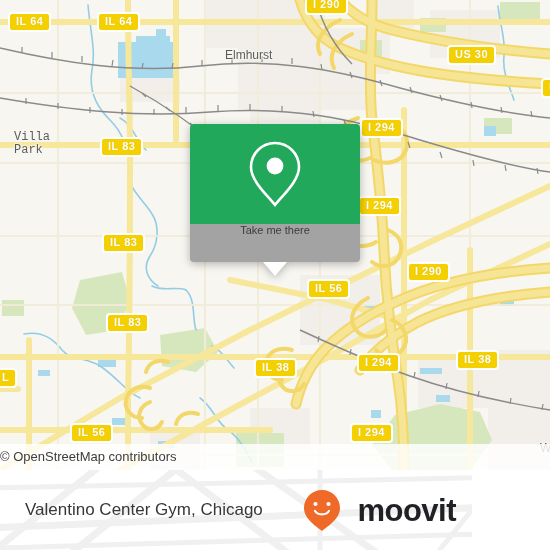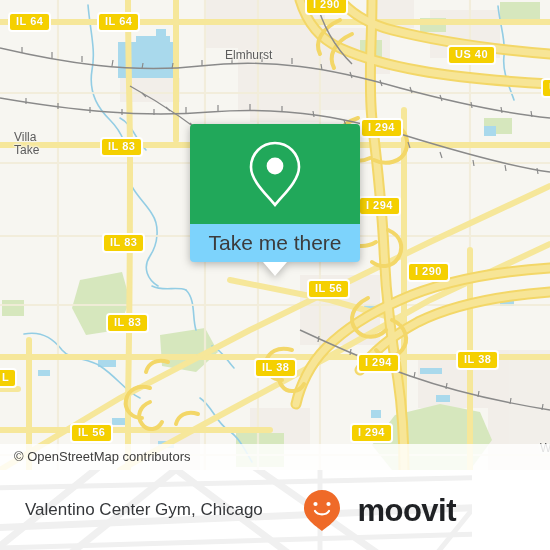--- a/index.html
+++ b/index.html
@@ -46,42 +46,41 @@
     line-height:13px;
   }
 
   
   .attribution{
     position:absolute;left:0;bottom:0;width:550px;
     height:26px;line-height:26px;
     background:rgba(255,255,255,.82);
     color:#3d3d3d;
     font-size:13px;
-    padding-left:14px;
     box-sizing:border-box;
     white-space:nowrap;
   }
 
   
   .callout{
     position:absolute;left:190px;top:124px;width:170px;
     filter:drop-shadow(0 2px 4px rgba(0,0,0,.28));
   }
   .callout-top{
     width:170px;height:100px;
     background:#21a85a;
     border-radius:4px 4px 0 0;
     display:flex;align-items:center;justify-content:center;
   }
   .callout-bottom{
     width:170px;height:38px;
-    background:#7dd3fc;
+    background:#a3a3a3;
     border-radius:0 0 4px 4px;
-    display:flex;align-items:center;justify-content:center;
-    color:#3c3c3c;font-size:21px;
+    display:flex;align-items:flex-start;justify-content:center;
+    color:#3c3c3c;font-size:11px;
   }
   .callout-tail{
     position:absolute;left:50%;top:138px;
     transform:translateX(-50%);
     width:0;height:0;
     border-left:12px solid transparent;
     border-right:12px solid transparent;
     border-top:14px solid #ffffff;
   }
 
@@ -302,44 +301,44 @@
                  M242 164 l-4 -4 M266 184 l-4 -4"></path>
         <path d="M318 342 l1 -6 M350 355 l1 -6 M382 367 l1 -6 M414 378 l1 -6
                  M446 389 l1 -6 M478 397 l1 -6 M510 404 l1 -6 M542 410 l1 -6"></path>
       </g>
     </svg>
 
     <div id="shield-layer">
         <div class="shield" style="left: 8px; top: 12px;">IL 64</div>
         <div class="shield" style="left: 97px; top: 12px;">IL 64</div>
         <div class="shield" style="left: 305px; top: -5px;">I 290</div>
-        <div class="shield" style="left: 447px; top: 45px;">US 40</div>
+        <div class="shield" style="left: 447px; top: 45px;">US 30</div>
         <div class="shield" style="left: 541px; top: 78px;">US</div>
         <div class="shield" style="left: 360px; top: 118px;">I 294</div>
         <div class="shield" style="left: 100px; top: 137px;">IL 83</div>
         <div class="shield" style="left: 358px; top: 196px;">I 294</div>
         <div class="shield" style="left: 102px; top: 233px;">IL 83</div>
         <div class="shield" style="left: 407px; top: 262px;">I 290</div>
         <div class="shield" style="left: 307px; top: 279px;">IL 56</div>
         <div class="shield" style="left: 106px; top: 313px;">IL 83</div>
         <div class="shield" style="left: 254px; top: 358px;">IL 38</div>
         <div class="shield" style="left: 357px; top: 353px;">I 294</div>
         <div class="shield" style="left: 456px; top: 350px;">IL 38</div>
         <div class="shield" style="left: -6px; top: 368px;">L</div>
         <div class="shield" style="left: 350px; top: 423px;">I 294</div>
         <div class="shield" style="left: 70px; top: 423px;">IL 56</div>
       </div>
 
     <div id="place-layer">
         <div class="placelabel" style="left: 217px; top: 49px; margin-left: 8px;">
           <div>Elmhurst</div>
         </div>
-        <div class="placelabel" style="left: 14px; top: 131px;">
+        <div class="placelabel" style="left: 14px; top: 131px; font-family: Liberation Mono, monospace;">
           <div>Villa</div>
-          <div>Take</div>
+          <div>Park</div>
         </div>
         <div class="placelabel" style="left: 540px; top: 442px;">
           <div>W</div>
         </div>
       </div>
 
     <div class="callout">
       <div class="callout-top">
         <svg width="60" height="74" viewBox="0 0 60 74">
           <path d="M30 6 C 16.7 6 6 16.7 6 30 C 6 44 22 58 30 68 C 38 58 54 44 54 30 C 54 16.7 43.3 6 30 6 Z" fill="none" stroke="#ffffff" stroke-width="2.6"></path>

